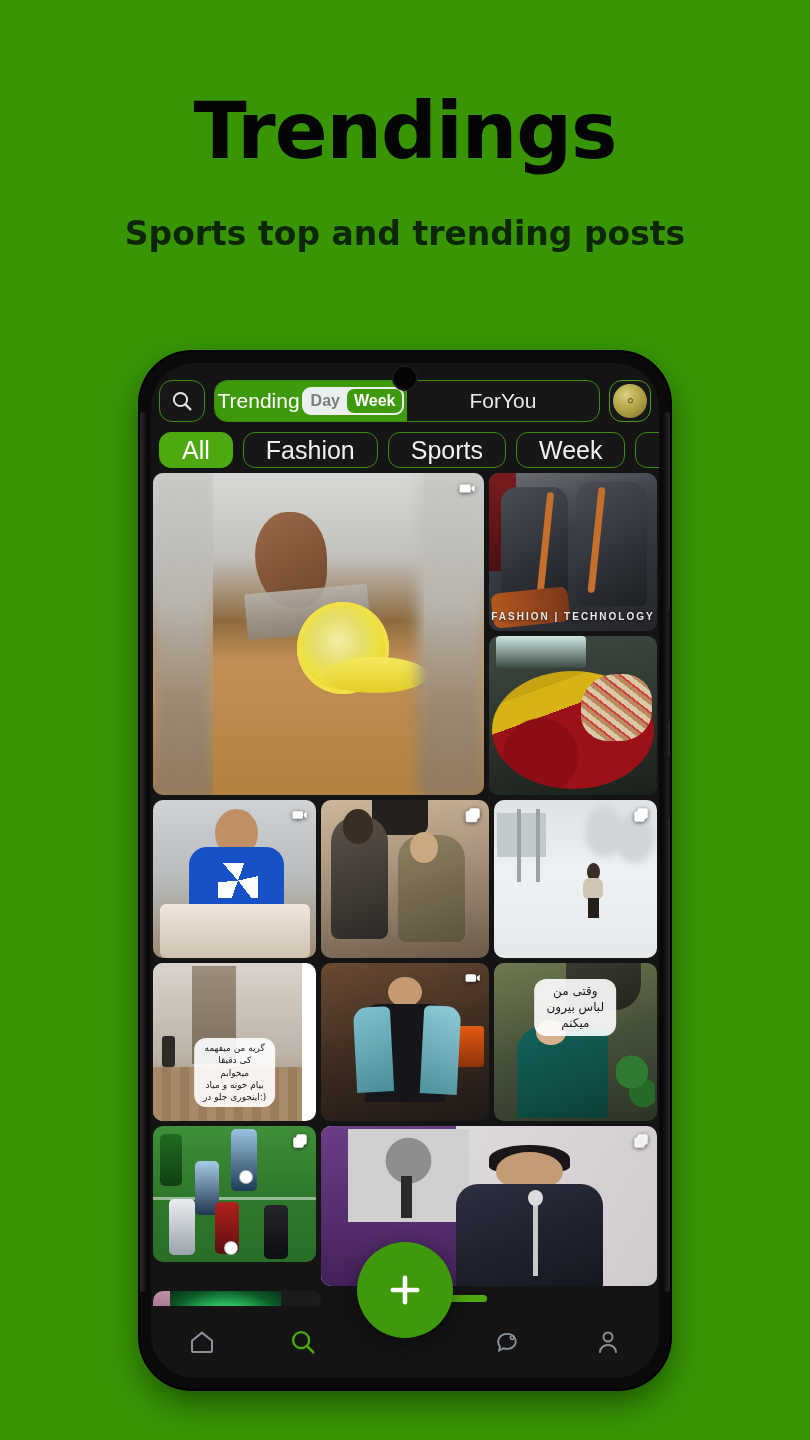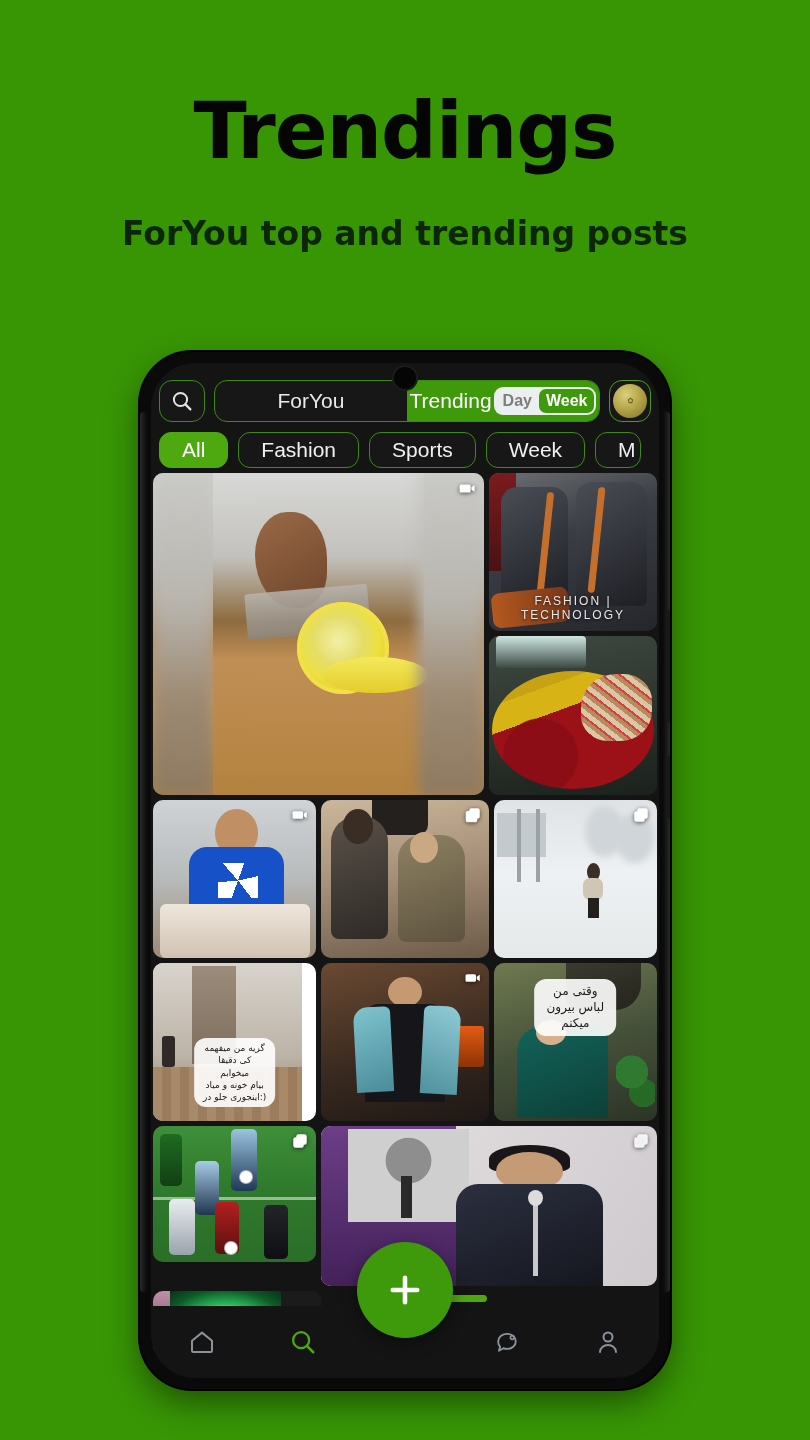--- a/index.html
+++ b/index.html
@@ -98,21 +98,21 @@
   
   .chips{
     position:absolute; left:0; top:66px; width:100%;
     height:42px; display:flex; align-items:center; gap:10px;
     padding:0 8px; z-index:30; overflow:hidden;
   }
   .chip{
     height:36px; padding:0 22px; border-radius:12px;
     border:1px solid #3d8c10; background:#171717; color:#f0f0f0;
     display:flex; align-items:center; justify-content:center;
-    font-size:21px; white-space:nowrap;
+    font-size:25px; white-space:nowrap;
   }
   .chip.active{ background:#4ea80f; border-color:#4ea80f; color:#fff; }
   .chip.cut{ padding-right:4px; }
 
   
   .feed{
     position:absolute; left:0; top:110px; right:0; bottom:0;
     overflow:hidden; background:#141414;
   }
   .row{ display:flex; gap:5px; margin-bottom:5px; padding:0 2px; }
@@ -123,22 +123,22 @@
   }
   .cap{
     position:absolute; left:50%; transform:translateX(-50%);
     background:rgba(255,255,255,.9); color:#1a1a1a;
     border-radius:12px; padding:4px 9px; font-size:9px;
     text-align:center; line-height:1.35; white-space:pre-line;
     max-width:86%; font-family:"DejaVu Sans", sans-serif;
   }
   .wm{
     position:absolute; bottom:9px; left:0; width:100%;
-    text-align:center; color:#e8e8e8; font-size:12px;
-    letter-spacing:2px; font-weight:normal;
+    text-align:center; color:#e8e8e8; font-size:10px;
+    letter-spacing:2px; font-weight:bold;
     text-shadow:0 1px 3px rgba(0,0,0,.8);
   }
 
   
   .art{ position:absolute; inset:0; }
 
   
   .art-lemon{
     background:linear-gradient(180deg,#cfcfcd 0%,#bdbcb8 30%,#b98f5d 52%,#c79a63 70%,#a87c49 100%);
   }
@@ -302,21 +302,21 @@
     z-index:35; box-shadow:0 5px 16px rgba(0,0,0,.4);
   }
 </style>
 </head>
 <body>
 
 <div class="page">
 
   <div class="promo">
     <div class="promo-title">Trendings</div>
-    <div class="promo-sub">ForYou top and trending posts</div>
+    <div class="promo-sub">Sports top and trending posts</div>
   </div>
 
   <div class="phone">
     <div class="frame-gloss-l"></div>
     <div class="frame-gloss-r"></div>
     <div class="btn-vol a"></div>
     <div class="btn-vol b"></div>
 
     <div class="phone-inner">
       <div class="punch"></div>
@@ -324,28 +324,28 @@
       <div class="topbar">
 
         <div class="icon-btn">
           <svg width="24" height="24" viewBox="0 0 24 24" fill="none">
             <circle cx="10.5" cy="10.5" r="6.6" stroke="#e4e4e4" stroke-width="2"></circle>
             <line x1="15.4" y1="15.4" x2="20.4" y2="20.4" stroke="#e4e4e4" stroke-width="2.2" stroke-linecap="round"></line>
           </svg>
         </div>
 
         <div class="seg">
-          <div class="seg-item">ForYou</div>
           <div class="seg-item active">
             <span class="seg-trending-label">Trending</span>
             <span class="daywk">
               <span>Day</span>
               <span class="on">Week</span>
             </span>
           </div>
+          <div class="seg-item">ForYou</div>
         </div>
 
         <div class="avatar">
           <span class="avatar-ball">
             <svg width="13" height="13" viewBox="0 0 24 24">
               <path d="M12 6l4 3-1.5 5h-5L8 9z" fill="none" stroke="#6d6424" stroke-width="2"></path>
             </svg>
           </span>
         </div>
       </div>

